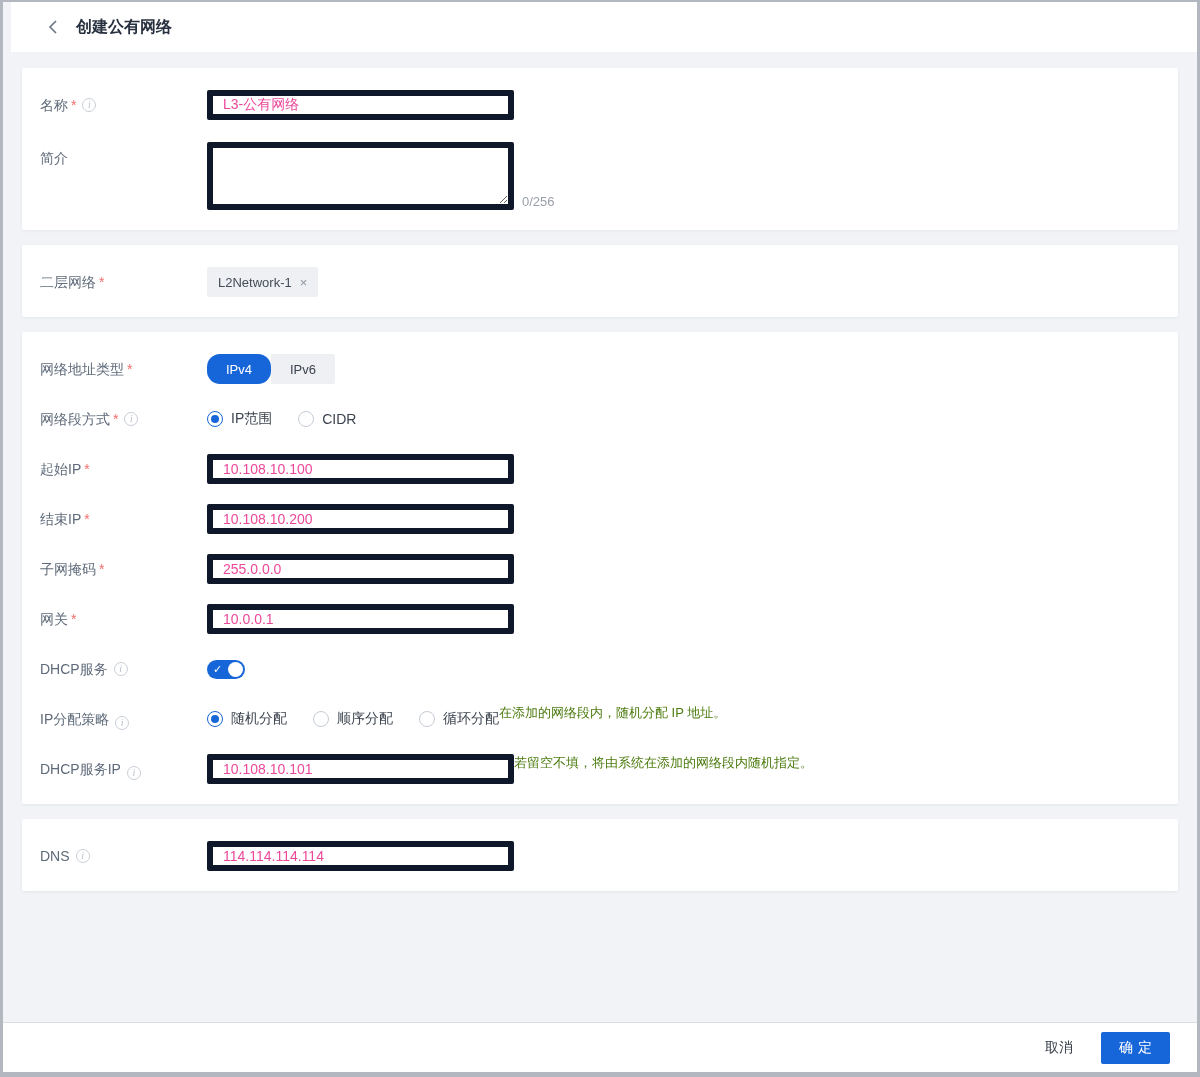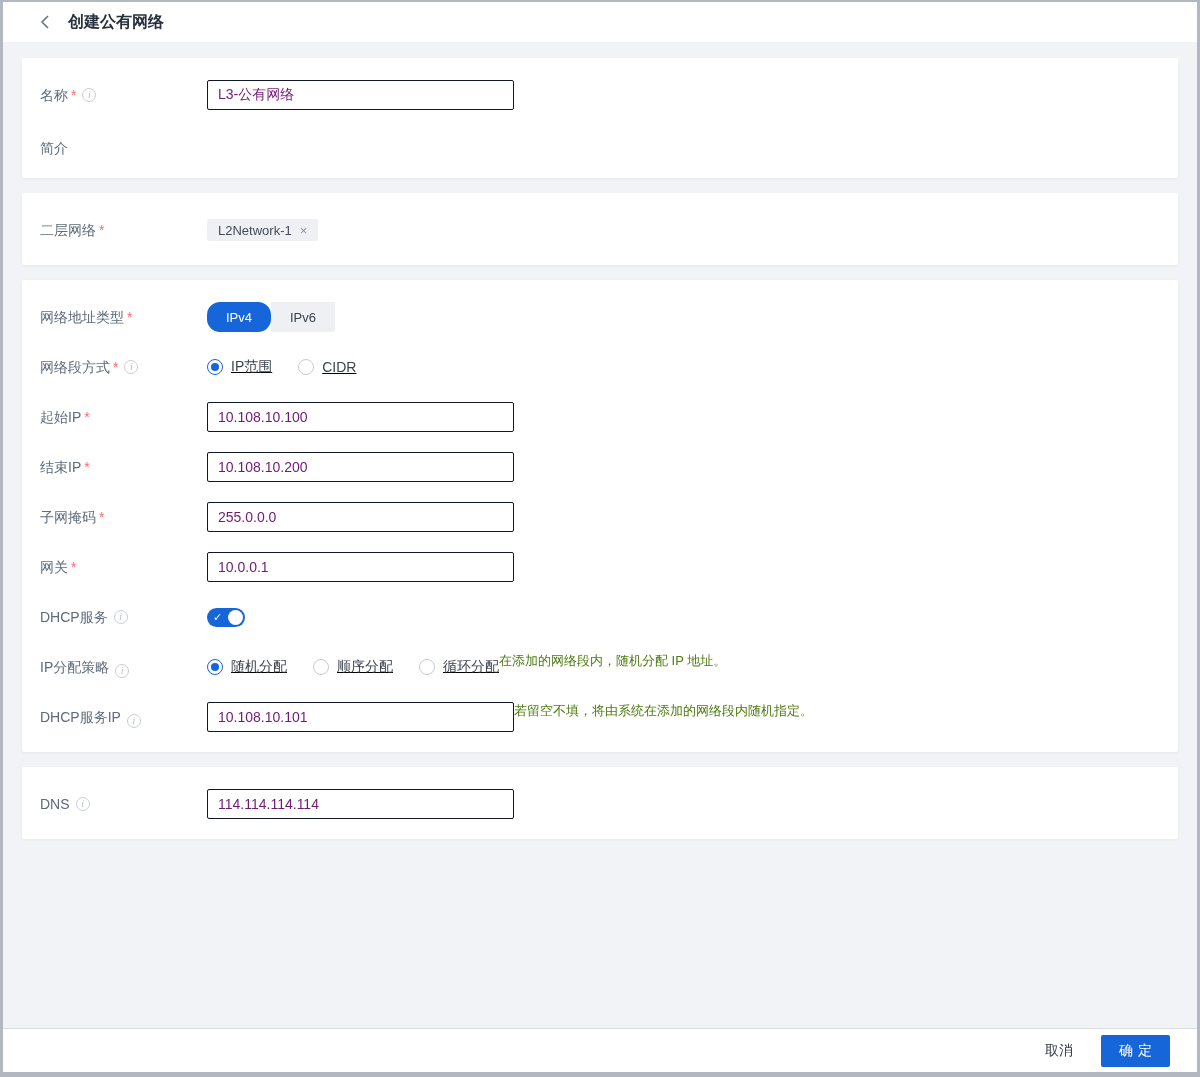--- a/index.html
+++ b/index.html
@@ -8,22 +8,23 @@
     font-family: "Liberation Sans", "DejaVu Sans", sans-serif;
     background:#f1f3f6;
   }
   .frame {
     position:relative; width:1200px; height:1077px;
     border:3px solid #b3b7bf; border-top-width:2px; border-bottom-width:5px;
     background:#f1f3f6; overflow:hidden;
   }
   
   .topbar {
-    height:40px; background:#fff; display:flex; align-items:center;
+    height:50px; background:#fff; display:flex; align-items:center;
     padding-left:36px;
+    margin-left:8px;
   }
   .back-btn { display:flex; align-items:center; cursor:pointer; margin-right:18px; }
   .page-title { font-size:16px; font-weight:700; color:#27303e; }
   
   .content { padding:16px 19px 0 19px; }
   .card {
     background:#fff; border-radius:2px; margin-bottom:15px;
     box-shadow:0 1px 3px rgba(31,45,61,.06);
     padding:22px 18px 20px 18px;
   }
@@ -34,48 +35,48 @@
     display:flex; align-items:center; line-height:30px;
   }
   .row-label.top { align-self:flex-start; }
   .star { color:#f56c6c; margin-left:3px; font-size:14px; }
   .info-ic {
     width:14px; height:14px; border:1px solid #c9ced6; border-radius:50%;
     color:#b9bfc8; font-size:10px; line-height:12px; text-align:center;
     margin-left:6px; flex:none; font-style:italic; font-family:"Liberation Serif",serif;
   }
   .txt-input {
-    width:307px; height:30px; border:1px solid #0f172a; border-radius:2px;
-    padding:0 10px; font-size:14px; color:#701a75; background:#fff; outline:none;
+    width:307px; height:30px; border:6px solid #0f172a; border-radius:2px;
+    padding:0 10px; font-size:14px; color:#ec4899; background:#fff; outline:none;
     font-family:"Liberation Sans",sans-serif;
   }
   textarea.txt-input {
     height:68px; padding:6px 10px; resize:both; line-height:1.4;
   }
   .desc-wrap { display:flex; align-items:flex-end; }
   .counter { font-size:13px; color:#9aa0aa; margin-left:8px; line-height:16px; }
   
   .tag {
     display:inline-flex; align-items:center; background:#eef0f3; border-radius:2px;
-    height:22px; padding:0 11px; font-size:13px; color:#454c57;
+    height:30px; padding:0 11px; font-size:13px; color:#454c57;
   }
   .tag-close { margin-left:8px; color:#8b929c; font-size:13px; cursor:pointer; line-height:1; }
   
   .segmented { display:flex; }
   .seg-btn {
     min-width:64px; height:30px; font-size:13px; display:flex; align-items:center;
     justify-content:center; cursor:pointer; padding:0 14px;
     background:#eef0f4; color:#3c434e;
   }
   .seg-btn:first-child { border-radius:2px 0 0 2px; }
   .seg-btn:last-child { border-radius:0 2px 2px 0; }
   .seg-btn.active { background:#1766d9; color:#fff;border-radius:13px; }
   
   .radio-group { display:flex; align-items:center; gap:26px; }
-  .radio-opt { display:flex; align-items:center; gap:8px; cursor:pointer;text-decoration:underline; }
+  .radio-opt { display:flex; align-items:center; gap:8px; cursor:pointer; }
   .radio-circle {
     width:16px; height:16px; border-radius:50%; border:1px solid #c6ccd4;
     background:#fff; flex:none; position:relative;
   }
   .radio-opt.checked .radio-circle { border-color:#1766d9; }
   .radio-opt.checked .radio-circle::after {
     content:""; position:absolute; left:3px; top:3px; width:8px; height:8px;
     border-radius:50%; background:#1766d9;
   }
   .radio-text { font-size:14px; color:#3c434e; }
@@ -86,21 +87,21 @@
   }
   .toggle .check { position:absolute; left:6px; top:1px; color:#fff; font-size:11px; line-height:17px; }
   .toggle .knob {
     position:absolute; right:2px; top:2px; width:15px; height:15px;
     border-radius:50%; background:#fff;
   }
   .hint { font-size:13px; color:#4d7c0f; margin-top:0; line-height:18px; }
   .ctl-col { display:flex; flex-direction:row; }
   
   .footbar {
-    position:absolute; left:0; right:0; bottom:0; height:44px; background:#fff;
+    position:absolute; left:0; right:0; bottom:0; height:50px; background:#fff;
     border-top:1px solid #dadde2; display:flex; align-items:center;
     justify-content:flex-end; padding-right:27px; gap:18px;
   }
   .btn-cancel {
     background:none; border:none; font-size:14px; color:#333a45; cursor:pointer;
     padding:6px 10px; font-family:"Liberation Sans",sans-serif;
   }
   .btn-confirm {
     background:#1766d9; color:#fff; border:none; border-radius:2px; height:32px;
     padding:0 13px; font-size:14px; letter-spacing:5px; text-indent:5px;
@@ -128,20 +129,24 @@
         <div class="row-label">
           <span>名称</span>
           <span class="star">*</span>
           <span class="info-ic">i</span>
         </div>
         <input class="txt-input" value="L3-公有网络" style="">
       </div>
       <div class="row" style="margin-top:22px;">
         <div class="row-label top" style="line-height:20px;padding-top:6px;">
           <span>简介</span>
+        </div>
+        <div class="desc-wrap">
+          <textarea class="txt-input" value="" style=""></textarea>
+          <span class="counter">0/256</span>
         </div>
       </div>
     </div>
 
     <div class="card">
       <div class="row">
         <div class="row-label">
           <span>二层网络</span>
           <span class="star">*</span>
         </div>

